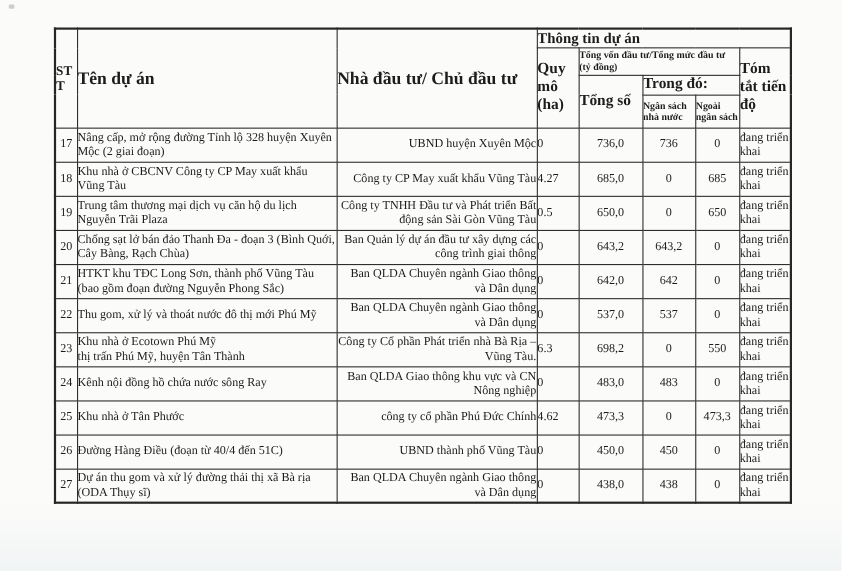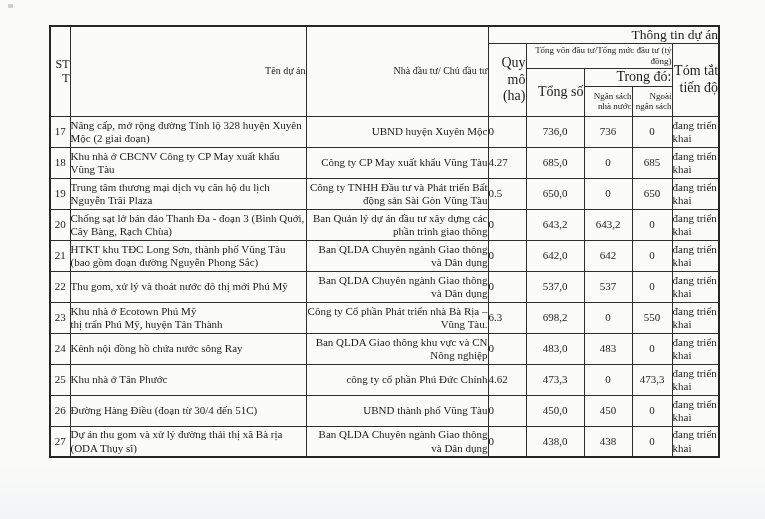--- a/index.html
+++ b/index.html
@@ -28,26 +28,26 @@
     table-layout:fixed;
     border:2px solid #262626;
   }
   .doc th,.doc td{
     border:1px solid #2e2e2e;
     vertical-align:middle;
     overflow:hidden;
     padding:0;
   }
   .doc th{
-    font-weight:normal;
-    text-align:right;
+    font-weight:bold;
+    text-align:left;
     line-height:1.2;
   }
   .h-big{font-size:13.5px;}
-  .h-col{font-size:10px;}
+  .h-col{font-size:16px;}
   .h-stt{font-size:12px;white-space:pre-line;}
   .h-sm{font-size:9px;line-height:1.3;padding:1px 2px;}
   .h-med{font-size:14px;line-height:1.25;padding:1px 2px;}
   .hr1{height:15px;}
   .hr2{height:25px;}
   .hr3{height:14px;}
   .hr4{height:30px;}
   .doc tbody tr{height:31px;}
   .doc tbody td{font-size:11px;line-height:1.22;}
   .c-stt{text-align:center;}
@@ -126,21 +126,21 @@
     <td class="c-scale">0.5</td>
     <td class="c-num">650,0</td>
     <td class="c-num">0</td>
     <td class="c-num">650</td>
     <td class="c-status">đang triển khai</td>
   </tr>
 
   <tr>
     <td class="c-stt">20</td>
     <td class="c-name">Chống sạt lở bán đảo Thanh Đa - đoạn 3 (Bình Quới, Cây Bàng, Rạch Chùa)</td>
-    <td class="c-inv">Ban Quản lý dự án đầu tư xây dựng các phần trình giao thông</td>
+    <td class="c-inv">Ban Quản lý dự án đầu tư xây dựng các công trình giai thông</td>
     <td class="c-scale">0</td>
     <td class="c-num">643,2</td>
     <td class="c-num">643,2</td>
     <td class="c-num">0</td>
     <td class="c-status">đang triển khai</td>
   </tr>
 
   <tr>
     <td class="c-stt">21</td>
     <td class="c-name">HTKT khu TĐC Long Sơn, thành phố Vũng Tàu (bao gồm đoạn đường Nguyễn Phong Sắc)</td>
@@ -192,21 +192,21 @@
     <td class="c-inv">công ty cổ phần Phú Đức Chính</td>
     <td class="c-scale">4.62</td>
     <td class="c-num">473,3</td>
     <td class="c-num">0</td>
     <td class="c-num">473,3</td>
     <td class="c-status">đang triển khai</td>
   </tr>
 
   <tr>
     <td class="c-stt">26</td>
-    <td class="c-name">Đường Hàng Điều (đoạn từ 30/4 đến 51C)</td>
+    <td class="c-name">Đường Hàng Điều (đoạn từ 40/4 đến 51C)</td>
     <td class="c-inv">UBND thành phố Vũng Tàu</td>
     <td class="c-scale">0</td>
     <td class="c-num">450,0</td>
     <td class="c-num">450</td>
     <td class="c-num">0</td>
     <td class="c-status">đang triển khai</td>
   </tr>
 
   <tr>
     <td class="c-stt">27</td>

